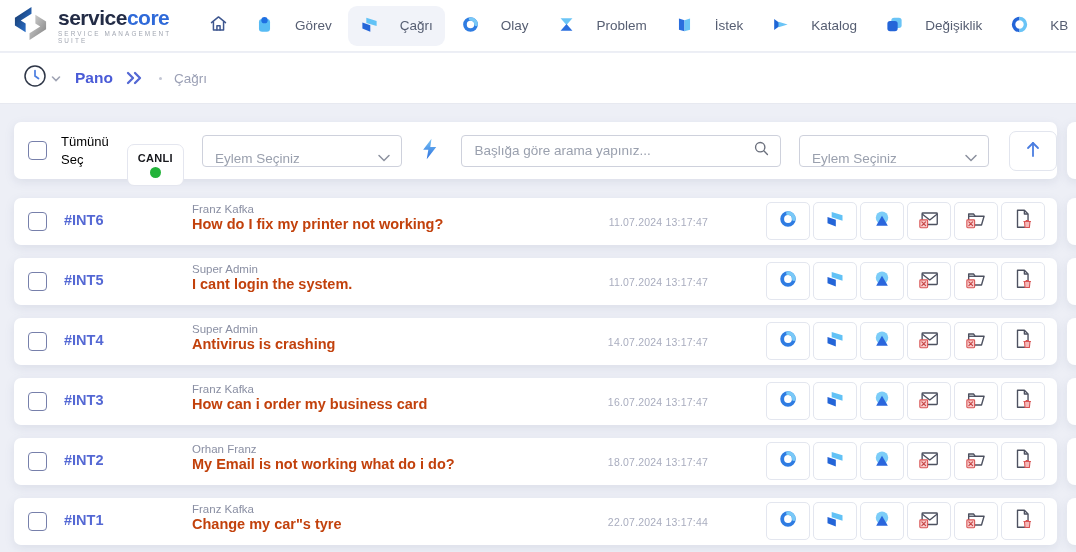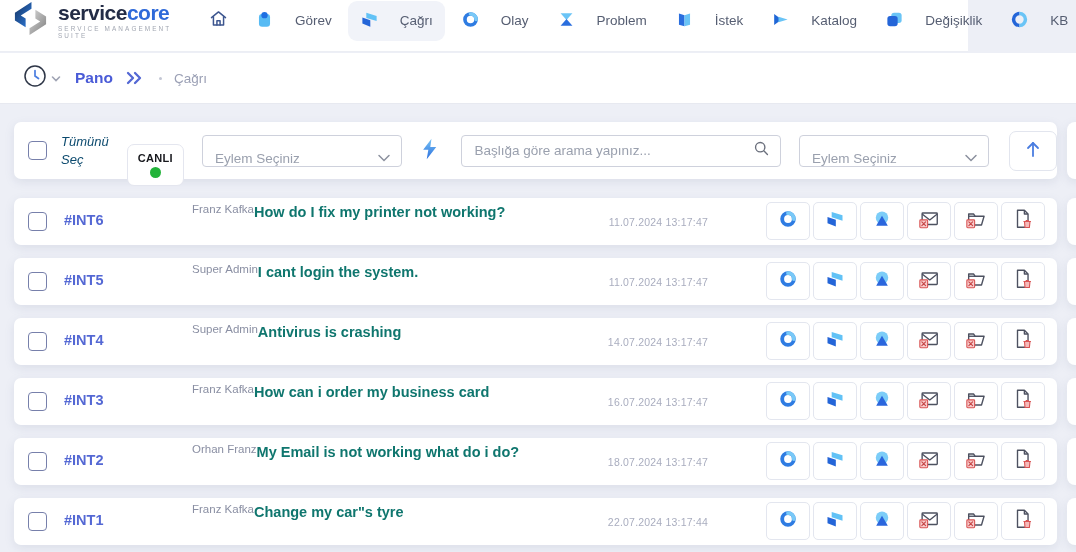--- a/index.html
+++ b/index.html
@@ -1,22 +1,22 @@
 <!DOCTYPE html>
 <html><head>
 <meta charset="utf-8">
 <style>
   * { margin:0; padding:0; box-sizing:border-box; }
   html,body { width:1076px; height:552px; }
   body { font-family:"Liberation Sans", sans-serif; background:#edeff6; }
   .screen { position:relative; width:1076px; height:552px; overflow:hidden; background:#edeff6; }
 
   
-  .topnav { position:absolute; left:0; top:0; width:968px; height:52px; background:#ffffff;
-            border-bottom:1px solid #eceef4; display:flex; align-items:flex-start; }
+  .topnav { position:absolute; left:0; top:0; width:1076px; height:52px; background:#ffffff;
+            border-bottom:1px solid #eceef4; display:flex; align-items:center; }
   .brand { display:flex; align-items:center; gap:9px; padding-left:12px; width:190px; flex:0 0 auto; }
   .brand-text { display:flex; flex-direction:column; line-height:1; }
   .brand-name { font-size:21px; font-weight:700; letter-spacing:-0.5px; }
   .brand-name .p1 { color:#232c46; }
   .brand-name .p2 { color:#2f6ad9; }
   .brand-tagline { font-size:6.4px; color:#a2a7b2; letter-spacing:2.1px; margin-top:3px; }
   .nav-items { display:flex; align-items:center; gap:4px; margin-left:8px; }
   .nav-home { padding:8px 10px; display:flex; align-items:center; cursor:pointer; }
   .nav-item { display:flex; align-items:center; gap:21px; padding:9px 12px; border-radius:9px;
               font-size:13.5px; color:#565e72; white-space:nowrap; cursor:pointer; }
@@ -31,21 +31,21 @@
   .crumb-sep { display:flex; align-items:center; margin-left:4px; }
   .crumb-dot { width:3px; height:3px; border-radius:50%; background:#c3c6d4; margin-left:6px; }
   .crumb-current { font-size:13.5px; color:#9ba0b5; margin-left:4px; }
 
   
   .card { background:#ffffff; border-radius:7px; box-shadow:0 3px 10px rgba(125,135,170,0.16); }
   .toolbar { position:absolute; left:14px; top:122px; width:1043px; height:57px;
              display:flex; align-items:center; }
   .cbox { width:19px; height:19px; border:1.6px solid #7780ab; border-radius:4px; background:#fff; cursor:pointer; flex:0 0 auto; }
   .toolbar .cbox { margin-left:14px; }
-  .selall { font-size:13px; color:#0c4a6e; line-height:1.35; margin-left:14px; width:56px;font-style:italic; }
+  .selall { font-size:13px; color:#000000; line-height:1.35; margin-left:14px; width:56px; }
   .live-badge { margin-left:10px; width:58px; height:42px; border:1px solid #e4e6ef; border-radius:7px;
                 display:flex; flex-direction:column; align-items:center; justify-content:center; gap:3px; background:#fff;margin-top:28px; }
   .live-text { font-size:11px; font-weight:700; color:#17181d; letter-spacing:0.3px; }
   .live-dot { width:11px; height:11px; border-radius:50%; background:#23b33a; }
   .select-box { height:32px; border:1px solid #ced1dc; border-radius:4px; background:#fff;
                 display:flex; align-items:flex-end; justify-content:space-between; padding:0 10px 0 12px;
                 font-size:13.5px; color:#9aa0ae; cursor:pointer; }
   .sel1 { width:202px; margin-left:18px; }
   .sel2 { width:192px; margin-left:18px; }
   .bolt-wrap { margin-left:18px; display:flex; align-items:center; cursor:pointer; }
@@ -55,23 +55,23 @@
                       font-family:Liberation Sans, sans-serif; }
   .search-box input::placeholder { color:#9aa0ae; }
   .up-btn { width:48px; height:40px; margin-left:20px; border:1px solid #e2e5ee; border-radius:7px;
             background:#fff; display:flex; align-items:center; justify-content:center; cursor:pointer; }
 
   
   .list { position:absolute; left:14px; top:198px; width:1043px; }
   .row-card { position:relative; width:1043px; height:47px; margin-bottom:13px; }
   .row-card .cbox { position:absolute; left:14px; top:14px; }
   .row-id { position:absolute; left:50px; top:14px; font-size:14.5px; font-weight:700; color:#5468d4; cursor:pointer; }
-  .row-text { position:absolute; left:178px; top:5px; display:flex; flex-direction:row; }
+  .row-text { position:absolute; left:178px; top:5px; display:flex; flex-direction:column; }
   .row-name { font-size:11.5px; color:#8a8fa3; }
-  .row-title { font-size:14.5px; font-weight:700; color:#0f766e; margin-top:1px; cursor:pointer;text-align:right; }
+  .row-title { font-size:14.5px; font-weight:700; color:#c2410c; margin-top:1px; cursor:pointer;text-align:right; }
   .row-date { position:absolute; right:349px; top:18px; font-size:10.5px; color:#a9adbf; letter-spacing:0.2px; }
   .row-actions { position:absolute; right:12px; top:4px; display:flex; gap:3px; }
   .icon-btn { width:44px; height:38px; border:1px solid #e3e6ef; border-radius:5px; background:#fff;
               display:flex; align-items:center; justify-content:center; cursor:pointer; }
 
   
   .sliver { position:absolute; left:1067px; width:18px; background:#ffffff; border-radius:8px;
             box-shadow:0 3px 10px rgba(125,135,170,0.16); }
 </style>
 </head>

